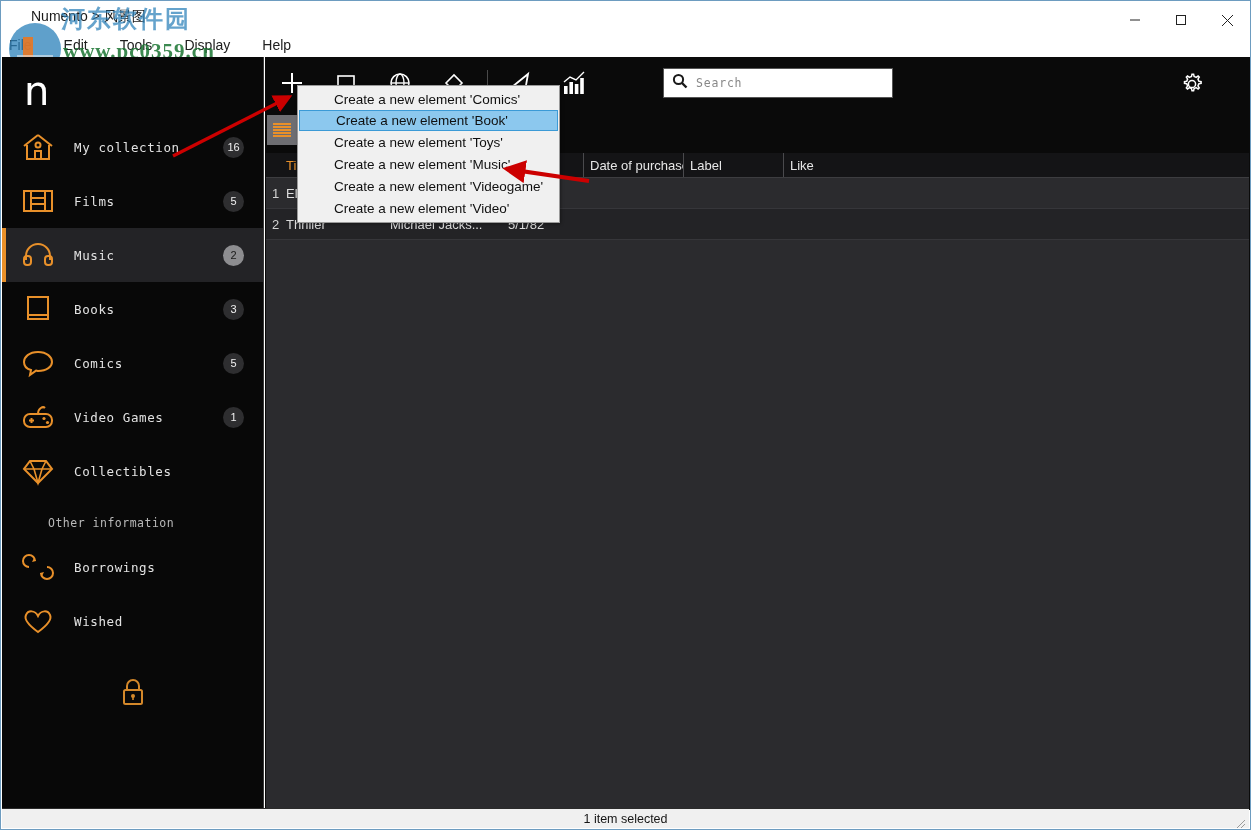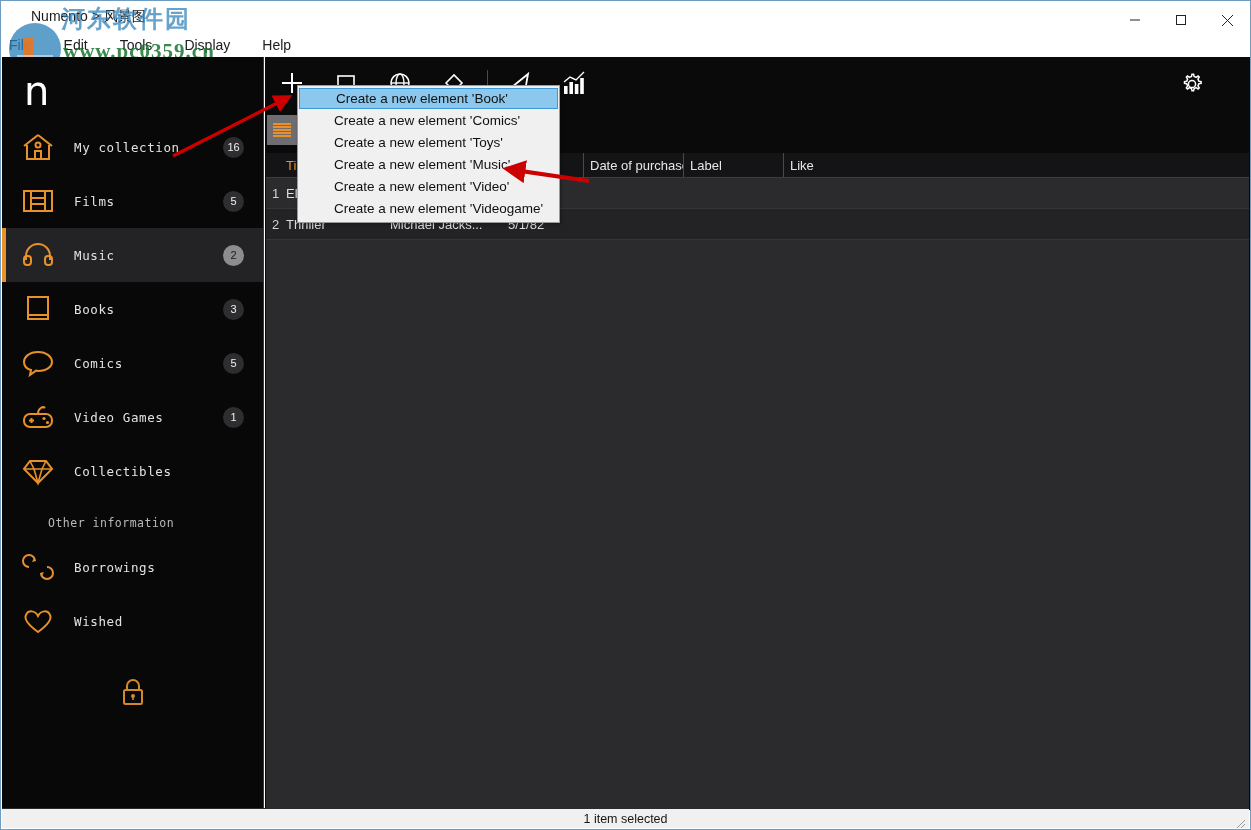--- a/index.html
+++ b/index.html
@@ -510,20 +510,29 @@
       <div class="tb-btn">
         <svg width="28" height="26" viewBox="0 0 28 26">
           <rect x="3" y="16" width="3.6" height="8" fill="#ffffff"></rect>
           <rect x="8.4" y="12" width="3.6" height="12" fill="#ffffff"></rect>
           <rect x="13.8" y="14" width="3.6" height="10" fill="#ffffff"></rect>
           <rect x="19.2" y="8" width="3.6" height="16" fill="#ffffff"></rect>
           <polyline points="3,12 9,7 15,10 23,2" fill="none" stroke="#ffffff" stroke-width="1.4"></polyline>
         </svg>
       </div>
 
+      <div class="search-box">
+        <span>
+          <svg width="16" height="16" viewBox="0 0 16 16">
+              <circle cx="6.5" cy="6.5" r="4.6" fill="none" stroke="#1a1a1a" stroke-width="2"></circle>
+              <line x1="10" y1="10" x2="14.5" y2="14.5" stroke="#1a1a1a" stroke-width="2.4"></line>
+            </svg>
+        </span>
+        <input class="search-input" type="text" placeholder="Search" style="">
+      </div>
 
       <div class="gear-btn">
         <svg width="26" height="26" viewBox="0 0 26 26">
           <path d="M13 3.2 l1.6 0 l0.5 2.3 a7.8 7.8 0 0 1 2 0.85 l2-1.3 l1.15 1.15 l-1.3 2 a7.8 7.8 0 0 1 0.85 2 l2.3 0.5 l0 1.6 l-2.3 0.5 a7.8 7.8 0 0 1 -0.85 2 l1.3 2 l-1.15 1.15 l-2 -1.3 a7.8 7.8 0 0 1 -2 0.85 l-0.5 2.3 l-1.6 0 l-0.5 -2.3 a7.8 7.8 0 0 1 -2 -0.85 l-2 1.3 l-1.15 -1.15 l1.3 -2 a7.8 7.8 0 0 1 -0.85 -2 l-2.3 -0.5 l0 -1.6 l2.3 -0.5 a7.8 7.8 0 0 1 0.85 -2 l-1.3 -2 l1.15 -1.15 l2 1.3 a7.8 7.8 0 0 1 2 -0.85 z" fill="none" stroke="#ffffff" stroke-width="1.5"></path>
           <circle cx="13" cy="13" r="3.6" fill="none" stroke="#ffffff" stroke-width="1.5"></circle>
         </svg>
       </div>
     </div>
 
     <div class="viewbar">
@@ -565,26 +574,26 @@
         <div class="td c-art">Michael Jacks...</div>
         <div class="td c-year">5/1/82</div>
         <div class="td c-date"></div>
         <div class="td c-label"></div>
         <div class="td c-like"></div>
       </div>
     </div>
   </div>
 
   <div class="ctxmenu">
+    <div class="ctxitem">Create a new element 'Comics'</div>
     <div class="ctxitem highlight">Create a new element 'Book'</div>
-    <div class="ctxitem">Create a new element 'Comics'</div>
     <div class="ctxitem">Create a new element 'Toys'</div>
     <div class="ctxitem">Create a new element 'Music'</div>
+    <div class="ctxitem">Create a new element 'Videogame'</div>
     <div class="ctxitem">Create a new element 'Video'</div>
-    <div class="ctxitem">Create a new element 'Videogame'</div>
   </div>
 
   <div class="statusbar">
     <div class="status-text">1 item selected</div>
     <span class="resize-grip">
       <svg width="10" height="10" viewBox="0 0 10 10">
           <line x1="9" y1="1" x2="1" y2="9" stroke="#9a9a9a" stroke-width="1"></line>
           <line x1="9" y1="5" x2="5" y2="9" stroke="#9a9a9a" stroke-width="1"></line>
         </svg>
     </span>

